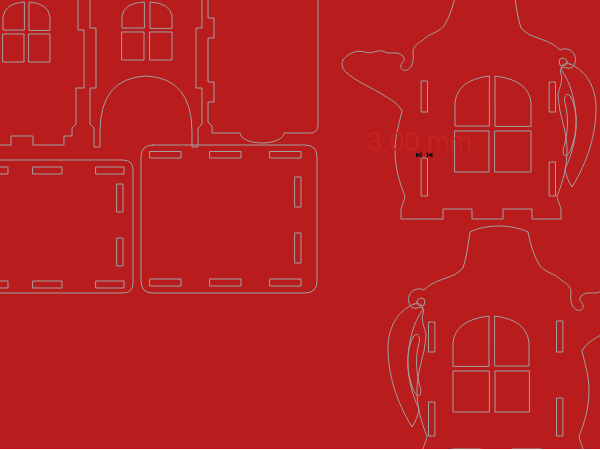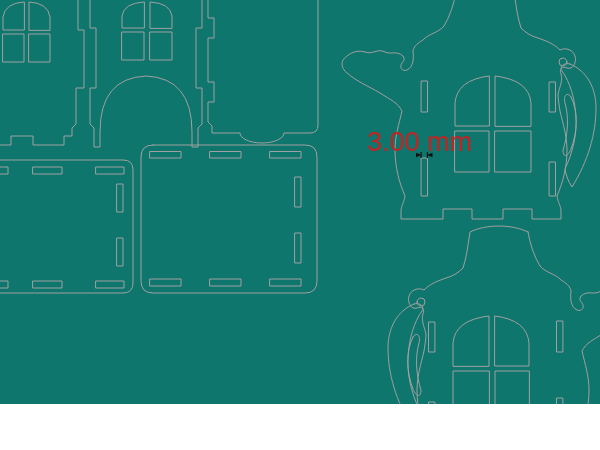--- a/index.html
+++ b/index.html
@@ -1,16 +1,16 @@
 <!DOCTYPE html>
 <html><head>
 <meta charset="utf-8">
 <style>
   html,body{margin:0;padding:0;background:#ffffff;}
-  .canvas{position:relative;width:600px;height:404px;background:#0f766e;overflow:hidden;}
+  .canvas{position:relative;width:600px;height:449px;background:#b91c1c;overflow:hidden;}
   svg{display:block;}
   .cut{fill:none;stroke:#a0a0a0;stroke-width:1;stroke-linejoin:round;stroke-linecap:round;}
   .dim-text{font-family:"Liberation Sans",sans-serif;font-size:27px;fill:#c62222;}
   .marker{fill:#111111;stroke:none;}
 </style>
 </head>
 <body>
 
 <div class="canvas">
   <svg width="600" height="450" viewBox="0 0 600 450">

